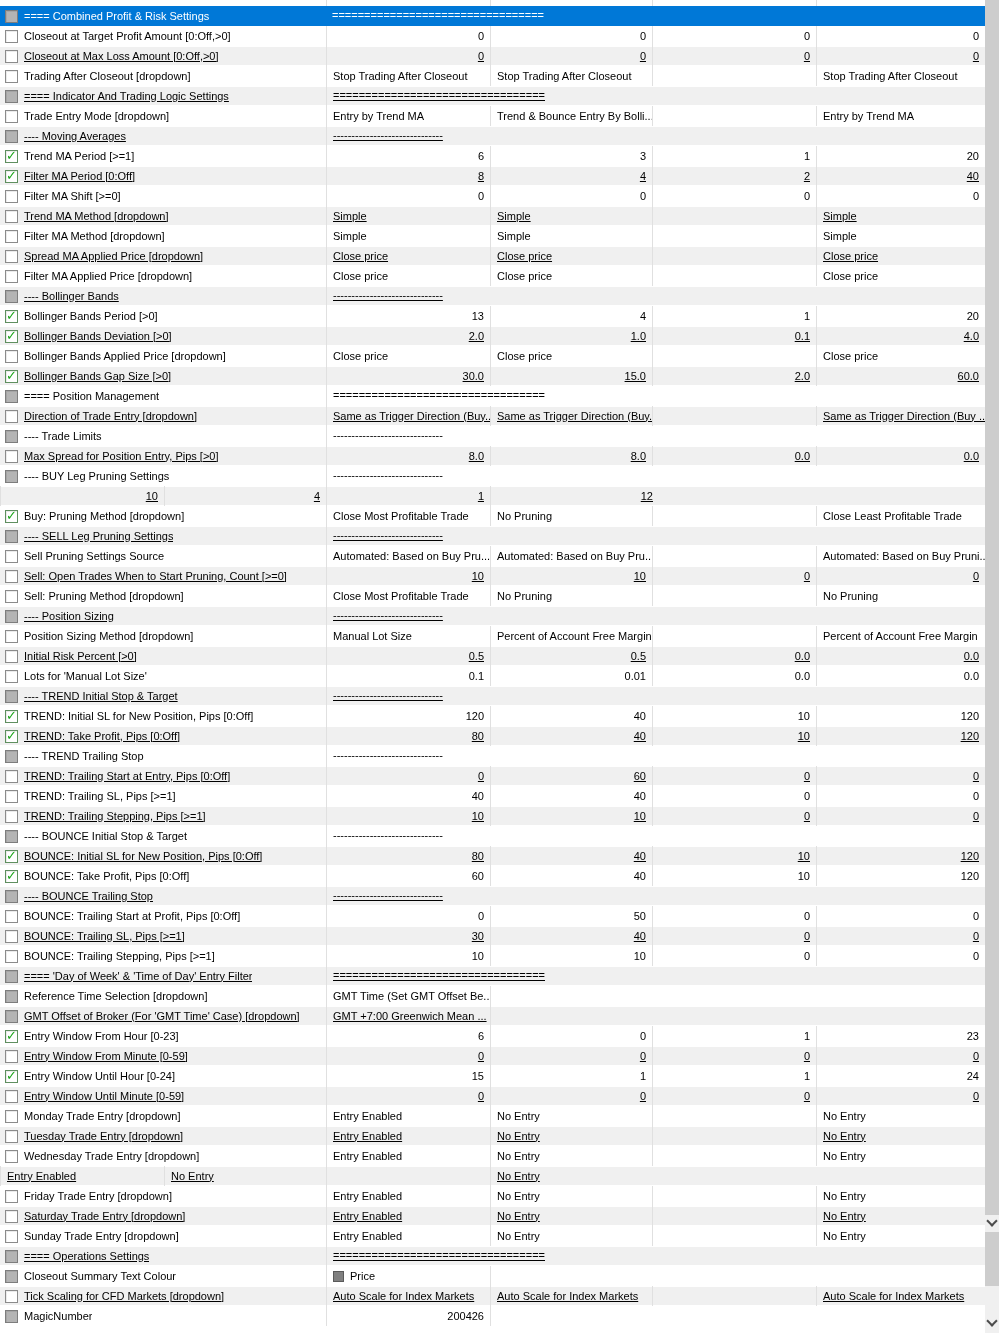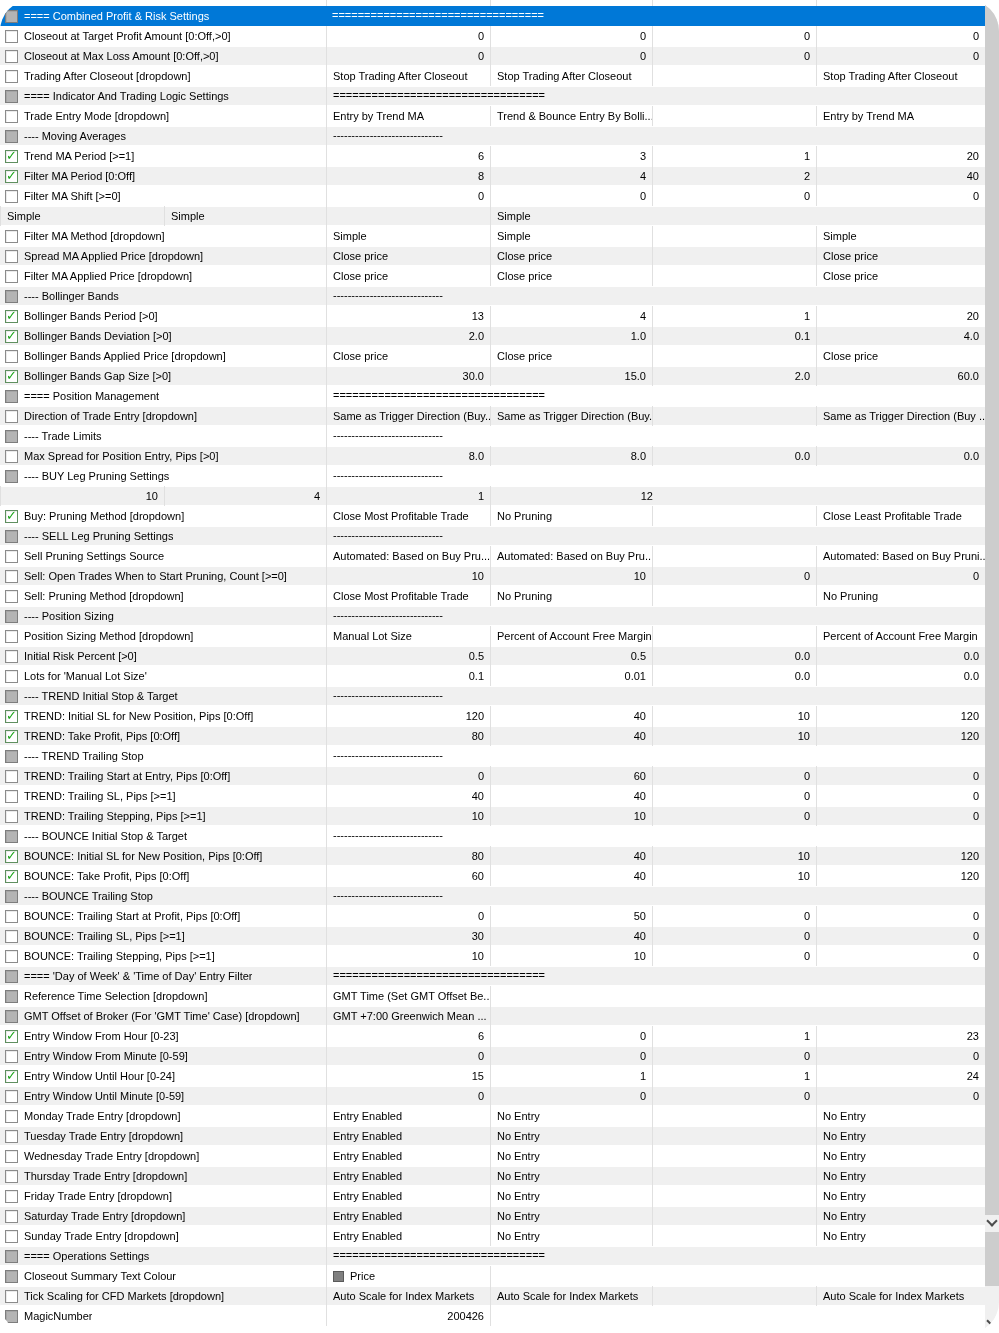--- a/index.html
+++ b/index.html
@@ -3,30 +3,30 @@
 <meta charset="utf-8">
 <style>
   :root{
     --sel:#0078d7; --alt:#f0f0f0; --line:#e0e0e0; --check:#1aa51a;
     --thumb:#cdcdcd; --track:#f0f0f0;
     --w-name:326px; --w-val:164px; --w-start:162px; --w-step:164px; --w-stop:169px;
   }
   html,body{margin:0;padding:0;}
   body{width:999px;height:1333px;overflow:hidden;background:#fff;
        font-family:"Liberation Sans", sans-serif;font-size:11px;color:#000;}
-  #app{position:relative;width:999px;height:1333px;background:#fff;overflow:hidden;border-radius:31px;}
+  #app{position:relative;width:999px;height:1333px;background:#fff;overflow:hidden;}
 
   
   .topstrip{position:absolute;top:0;left:0;width:985px;height:6px;background:#fff;}
   .topstrip .vline{position:absolute;top:0;width:1px;height:6px;background:var(--line);}
 
   
   #rows{position:absolute;top:6px;left:0;width:985px;}
   .row{height:20px;display:flex;align-items:stretch;background:#fff;}
-  .row.alt{background:var(--alt);box-shadow:inset 0 1px 0 #fff, inset 0 -1px 0 #fff;}
+  .row.alt{background:var(--alt);box-shadow:inset 0 1px 0 #fff, inset 0 -1px 0 #fff;text-decoration:underline;}
   .row.sel{background:var(--sel);color:#fff;box-shadow:none;}
 
   .c-name{width:var(--w-name);display:flex;align-items:center;overflow:hidden;
           white-space:nowrap;box-sizing:border-box;}
   .cb{width:13px;height:13px;box-sizing:border-box;margin:0 6px 0 5px;flex:none;
       background:#fff;border:1px solid #8b8b8b;position:relative;
       box-shadow:inset 1px 1px 0 rgba(0,0,0,0.08);}
   .cb.dis{background:#b4b4b4;border-color:#7d7d7d;}
   .cb.chk{border-color:#5f8f5f;}
   .cb.chk::after{content:"\2713";position:absolute;left:0px;top:-3px;
@@ -156,20 +156,24 @@
         <div class="c-name">
           <span class="cb"></span>
           <span class="lbl">Filter MA Shift [&gt;=0]</span>
         </div>
         <div class="cell c-val num">0</div>
         <div class="cell c-start num">0</div>
         <div class="cell c-step num">0</div>
         <div class="cell c-stop num">0</div>
       </div>
       <div class="row alt">
+        <div class="c-name">
+          <span class="cb"></span>
+          <span class="lbl">Trend MA Method [dropdown]</span>
+        </div>
         <div class="cell c-val">Simple</div>
         <div class="cell c-start">Simple</div>
         <div class="cell c-step"></div>
         <div class="cell c-stop">Simple</div>
       </div>
       <div class="row">
         <div class="c-name">
           <span class="cb"></span>
           <span class="lbl">Filter MA Method [dropdown]</span>
         </div>
@@ -595,24 +599,20 @@
         <div class="c-name">
           <span class="cb"></span>
           <span class="lbl">Wednesday Trade Entry [dropdown]</span>
         </div>
         <div class="cell c-val">Entry Enabled</div>
         <div class="cell c-start">No Entry</div>
         <div class="cell c-step"></div>
         <div class="cell c-stop">No Entry</div>
       </div>
       <div class="row alt">
-        <div class="c-name">
-          <span class="cb"></span>
-          <span class="lbl">Thursday Trade Entry [dropdown]</span>
-        </div>
         <div class="cell c-val">Entry Enabled</div>
         <div class="cell c-start">No Entry</div>
         <div class="cell c-step"></div>
         <div class="cell c-stop">No Entry</div>
       </div>
       <div class="row">
         <div class="c-name">
           <span class="cb"></span>
           <span class="lbl">Friday Trade Entry [dropdown]</span>
         </div>

